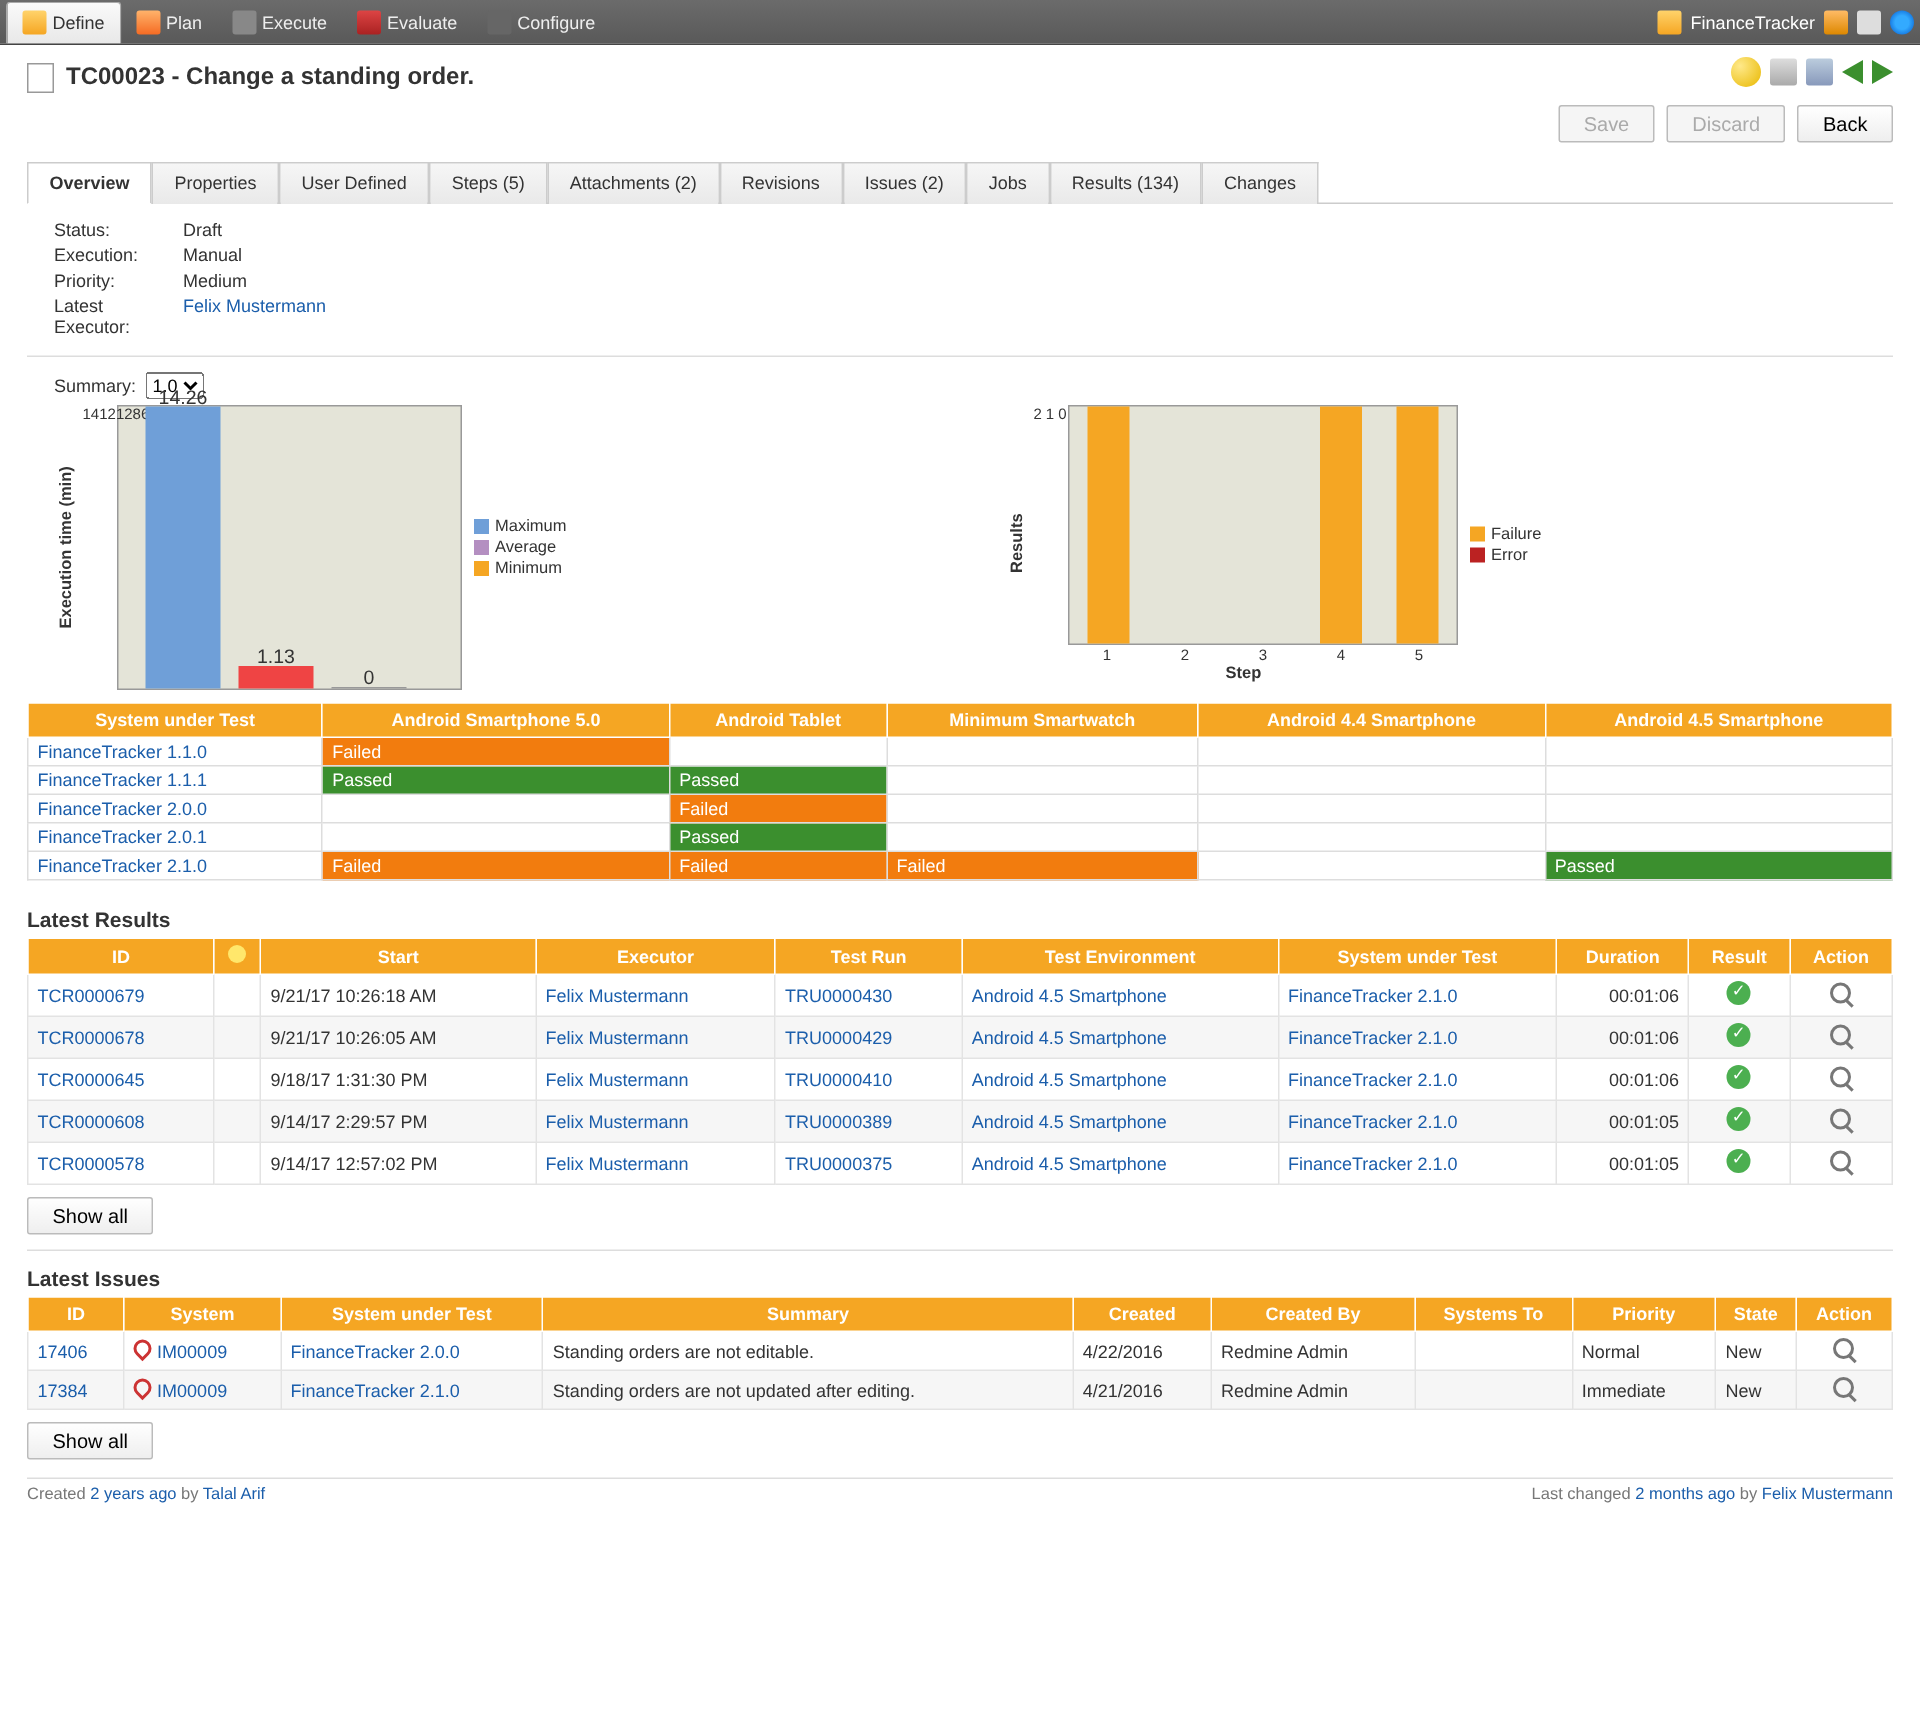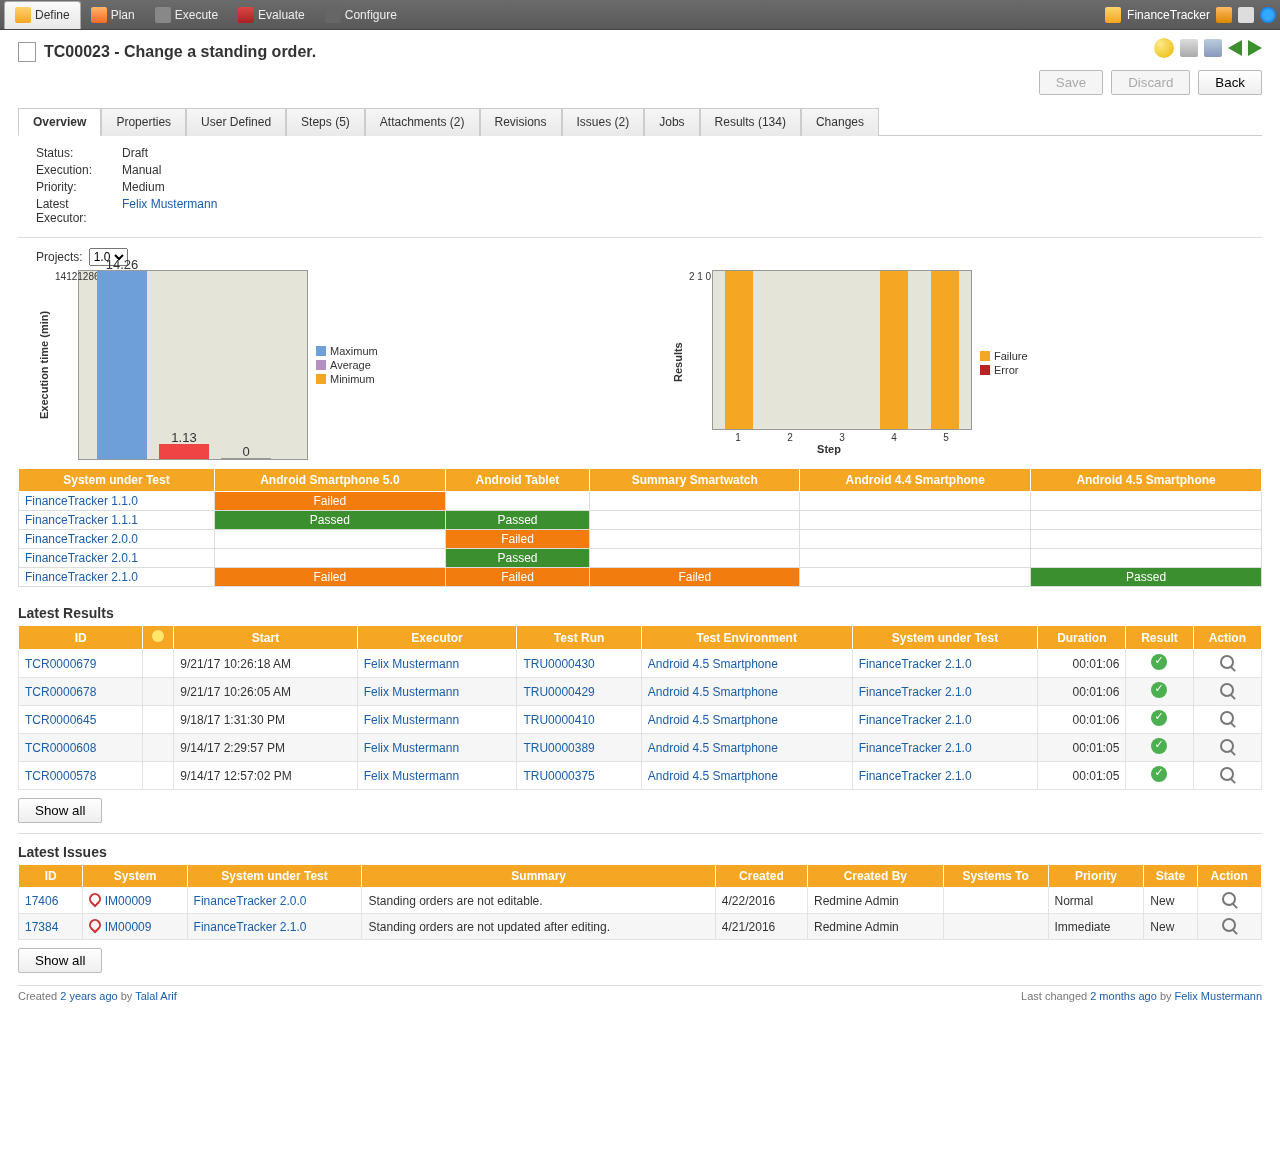--- a/index.html
+++ b/index.html
@@ -56,21 +56,21 @@
 .b-blue{background:#6f9fd8;}
 .b-purple{background:#ef4444;}
 .b-grey{background:#999;height:1px;}
 .bar2{width:28px;margin:0 10px;background:#f5a623;}
 .xaxis2{display:flex;justify-content:space-around;font-size:10px;margin-top:2px;}
 .legend{font-size:11px;margin-left:8px;align-self:center;}
 .legend div{display:flex;align-items:center;gap:4px;margin:2px 0;}
 .swatch{width:10px;height:10px;}
 .matrix{width:100%;border-collapse:collapse;margin:6px 0 18px;}
 .matrix th{background:#f5a623;color:#fff;font-weight:bold;text-align:center;padding:4px;border:1px solid #fff;}
-.matrix td{border:1px solid #ddd;padding:2px 6px;text-align:center;}
+.matrix td{border:1px solid #ddd;padding:2px 6px;text-align:left;}
 .matrix td.first{text-align:left;}
 .status-failed{background:#f27c0e;color:#fff;}
 .status-passed{background:#3b8f2e;color:#fff;}
 .sec-title{font-size:14px;font-weight:bold;margin:10px 0 4px;}
 .grid{width:100%;border-collapse:collapse;}
 .grid th{background:#f5a623;color:#fff;font-weight:bold;padding:4px;text-align:center;border:1px solid #fff;}
 .grid td{border:1px solid #e3e3e3;padding:4px 6px;background:#fff;}
 .grid tr:nth-child(even) td{background:#f6f6f6;}
 .ok{display:inline-block;width:16px;height:16px;background:#4caf50;border-radius:50%;position:relative;}
 .ok:after{content:"✓";color:#fff;font-size:11px;position:absolute;left:3px;top:0;}
@@ -162,21 +162,21 @@
         </div>
       <div class="meta-row">
           <span class="lbl">Latest Executor:</span>
           <span class="link">Felix Mustermann</span>
         </div>
     </div>
 
     <div class="hr"></div>
 
     <div class="rev-row">
-      <span>Projects:</span>
+      <span>Summary:</span>
       <select><option>1.0</option></select>
     </div>
 
     <div class="charts">
       <div class="chart">
         <div class="chart-body">
           <div class="ylabel">Execution time (min)</div>
           <div style="display:flex;flex-direction:column;">
             <div class="plot" style="width:230px;height:190px;margin-left:26px;">
               <div class="yaxis">
@@ -259,21 +259,21 @@
         </div>
       </div>
     </div>
 
     <table class="matrix">
       <thead>
           <tr id="matrix-head">
             <th>System under Test</th>
             <th>Android Smartphone 5.0</th>
             <th>Android Tablet</th>
-            <th>Summary Smartwatch</th>
+            <th>Minimum Smartwatch</th>
             <th>Android 4.4 Smartphone</th>
             <th>Android 4.5 Smartphone</th>
           </tr>
         </thead>
       <tbody id="matrix-body">
           <tr>
             <td class="first"><span class="link">FinanceTracker 1.1.0</span></td>
             <td class="status-failed">Failed</td>
             <td></td>
             <td></td>

